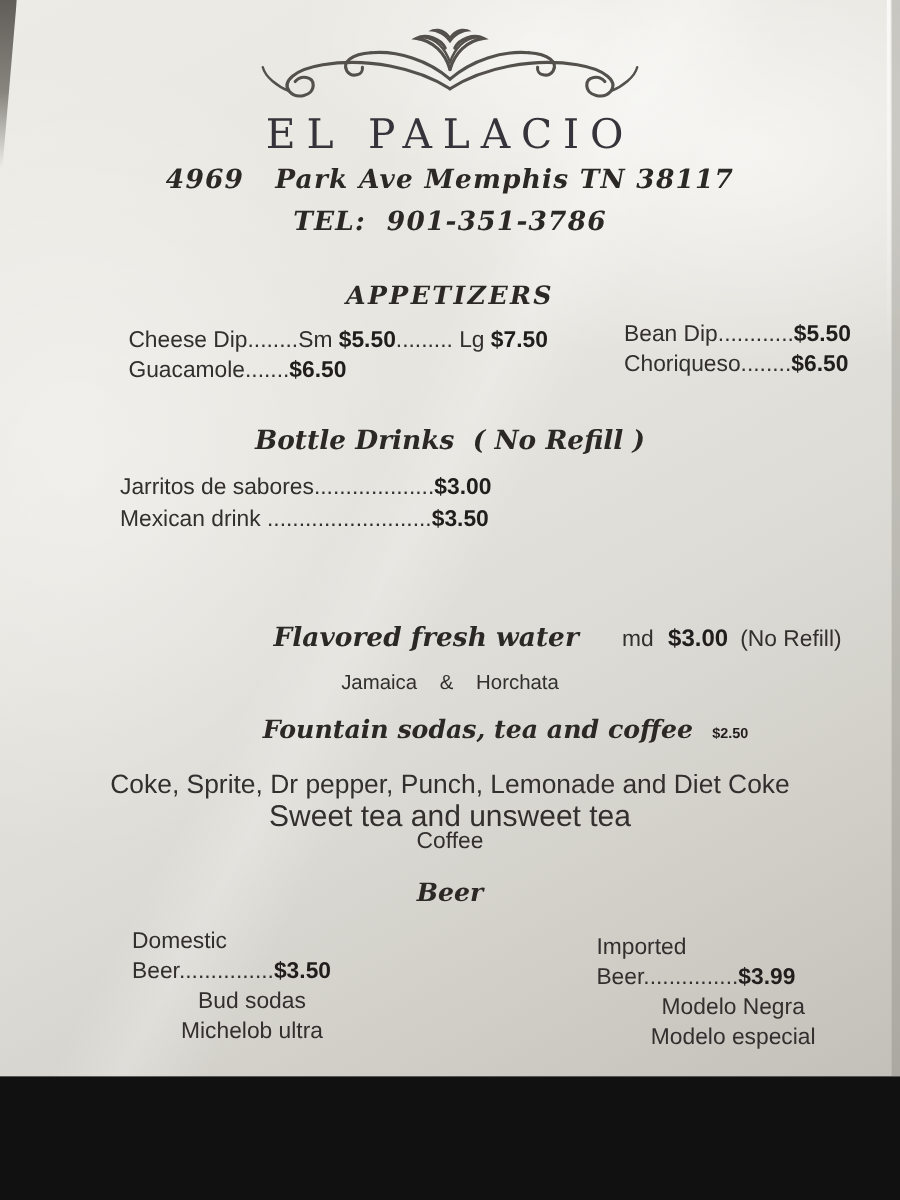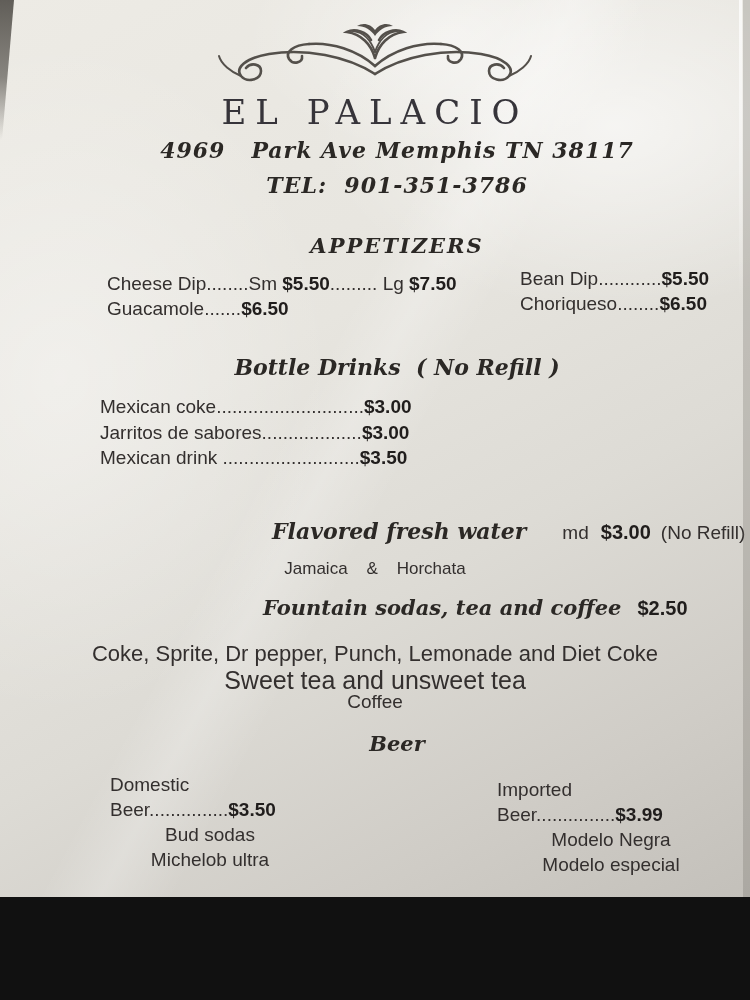--- a/index.html
+++ b/index.html
@@ -23,21 +23,20 @@
 
   .abs { position: absolute; }
   .center { left: 0; right: 0; text-align: center; }
   .pre { white-space: pre; }
 
   .script {
     font-family: "DejaVu Serif", serif;
     font-style: italic;
     font-weight: bold;
     color: #2b2825;
-    padding-left: 44px;
   }
 
   .title {
     top: 92px;
     font-family: "DejaVu Serif", serif;
     font-size: 34px;
     font-weight: 400;
     letter-spacing: 9px;
     color: #36343a;
   }
@@ -60,21 +59,21 @@
   .flavored-line { left: 228px; top: 518px; font-size: 19px; }
   .flavored-line .script-part { font-size: 22px; }
   .flavored-line .md-label { margin-left: 36px; }
   .flavored-line .md-price { margin-left: 12px; font-size: 20px; }
   .flavored-line .no-refill { margin-left: 10px; }
 
   .jamaica-line { top: 559px; font-size: 17px; }
 
   .fountain-line { left: 219px; top: 595px; }
   .fountain-line .script-part { font-size: 21px; }
-  .fountain-line .price { margin-left: 16px; font-size: 20px; }
+  .fountain-line .price { margin-left: 16px; font-size: 12px; }
 
   .soda1 { top: 641px; font-size: 22px; }
   .soda2 { top: 666px; font-size: 25px; }
   .soda3 { top: 691px; font-size: 19px; }
 
   .beer-col { line-height: 25px; }
   .beer-domestic { left: 78px;  top: 772px; width: 200px; }
   .beer-imported { left: 465px; top: 777px; width: 228px; }
   .beer-brands { text-align: center; }
 
@@ -143,23 +142,20 @@
     </div>
     <div>
       <span>Choriqueso</span><span>........</span><span class="price">$6.50</span>
     </div>
   </div>
 
   <div class="abs center script sec-bottle pre">Bottle Drinks  ( No Refill )</div>
 
   <div class="abs body-text bottle-list">
     <div>
-      <span>Mexican coke</span><span>............................</span><span class="price">$3.00</span>
-    </div>
-    <div>
       <span>Jarritos de sabores</span><span>...................</span><span class="price">$3.00</span>
     </div>
     <div>
       <span>Mexican drink </span><span>..........................</span><span class="price">$3.50</span>
     </div>
   </div>
 
   <div class="abs flavored-line">
     <span class="script script-part">Flavored fresh water</span><span class="md-label">md</span><span class="price md-price">$3.00</span><span class="no-refill">(No Refill)</span>
   </div>

